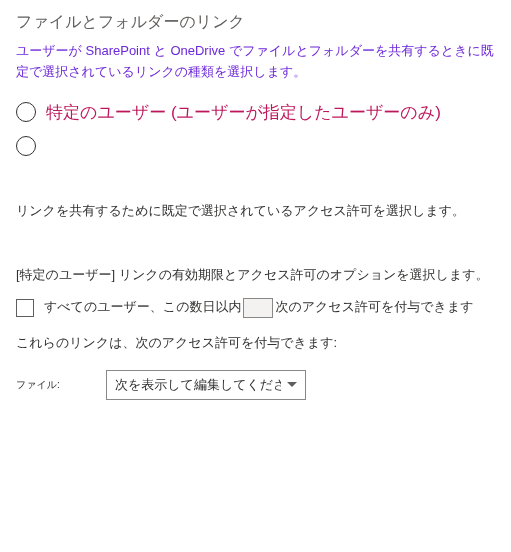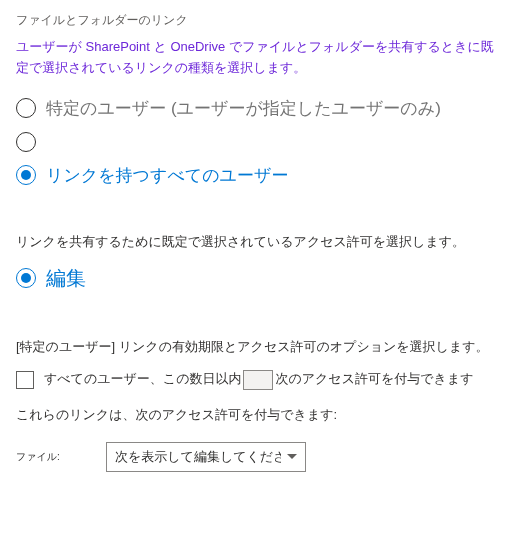--- a/index.html
+++ b/index.html
@@ -5,21 +5,21 @@
     * { box-sizing: border-box; margin: 0; padding: 0; }
     body {
       font-family: "Segoe UI", Meiryo, sans-serif;
       font-size: 14px;
       color: #323130;
       background: #fff;
       padding: 12px 16px;
       width: 511px;
     }
     .section-title {
-      font-size: 12px;
+      font-size: 16px;
       color: #605e5c;
       margin-bottom: 8px;
       font-weight: 400;
     }
     .description {
       font-size: 13px;
       color: #6d28d9;
       line-height: 1.6;
       margin-bottom: 18px;
     }
@@ -49,21 +49,21 @@
     .radio.selected::after {
       content: "";
       position: absolute;
       top: 4px; left: 4px;
       width: 10px; height: 10px;
       background: #0078d4;
       border-radius: 50%;
     }
     .radio-label {
       font-size: 17px;
-      color: #737373;
+      color: #be185d;
     }
     .radio-label.selected {
       color: #0078d4;
     }
     .secondary-desc {
       font-size: 13px;
       color: #323130;
       margin-bottom: 14px;
     }
     .group2 .radio-label {
@@ -141,35 +141,27 @@
 <div class="description">ユーザーが SharePoint と OneDrive でファイルとフォルダーを共有するときに既定で選択されているリンクの種類を選択します。</div>
 
 <div class="radio-group">
   <div class="radio-row">
     <span class="radio"></span>
     <span class="radio-label">特定のユーザー (ユーザーが指定したユーザーのみ)</span>
   </div>
   <div class="radio-row">
     <span class="radio"></span>
   </div>
-  <div class="radio-row">
-    <span class="radio selected"></span>
-    <span class="radio-label selected">リンクを持つすべてのユーザー</span>
-  </div>
 </div>
 
 <div class="spacer"></div>
 
 <div class="secondary-desc">リンクを共有するために既定で選択されているアクセス許可を選択します。</div>
 
 <div class="radio-group group2">
-  <div class="radio-row">
-    <span class="radio selected"></span>
-    <span class="radio-label selected">編集</span>
-  </div>
 </div>
 
 <div class="spacer"></div>
 
 <div class="secondary-desc">[特定のユーザー] リンクの有効期限とアクセス許可のオプションを選択します。</div>
 
 <div class="checkbox-row">
   <span class="checkbox"></span>
   <span class="checkbox-label">
     <span>すべてのユーザー、この数日以内</span><span class="inline-input"></span><span>次のアクセス許可を付与できます</span>

